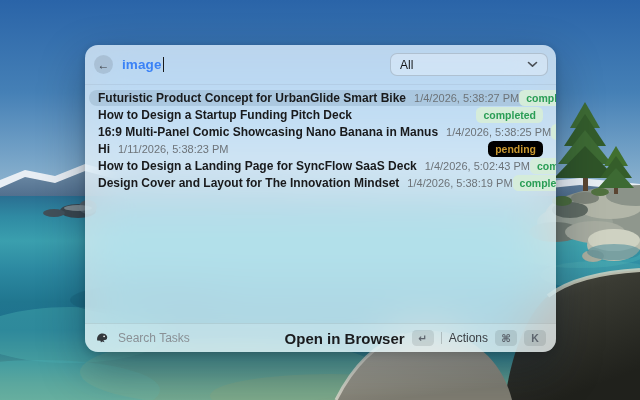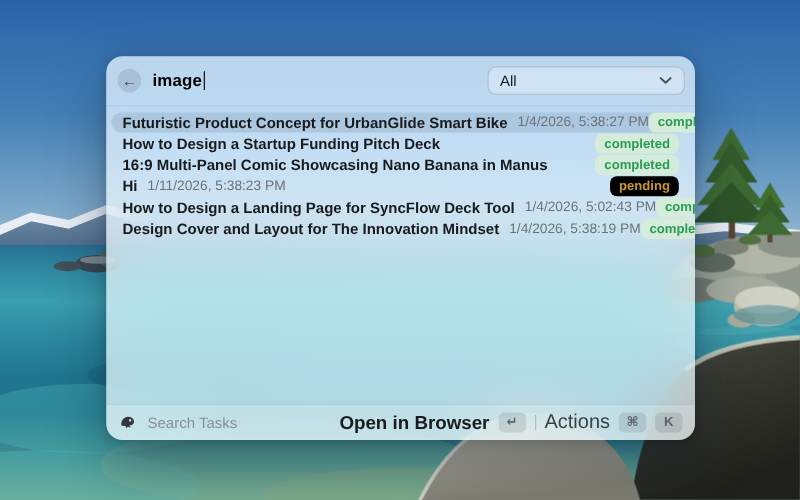--- a/index.html
+++ b/index.html
@@ -20,21 +20,21 @@
     display:flex;flex-direction:column;overflow:hidden;
   }
   .palette-header{
     height:39px;flex:none;display:flex;align-items:center;padding:0 8px 0 9px;
     border-bottom:1px solid rgba(0,0,0,0.05);
   }
   .back-btn{width:19px;height:19px;border-radius:50%;background:rgba(0,0,0,0.10);
     display:flex;align-items:center;justify-content:center;flex:none;cursor:pointer;}
   .back-btn span{font-size:12px;line-height:1;color:#3a3d41;transform:translateY(-0.5px);}
   .query-box{display:flex;align-items:center;margin-left:9px;}
-  .query-text{font-size:13.5px;font-weight:700;color:#000000;letter-spacing:0.1px;}
+  .query-text{font-size:13.5px;font-weight:700;color:#3b82f6;letter-spacing:0.1px;}
   .caret{width:1.5px;height:15px;background:#17181a;margin-left:1px;}
   .filter-dd{
     margin-left:auto;width:158px;height:23px;border-radius:7px;flex:none;
     border:1px solid rgba(60,70,80,0.22);background:rgba(255,255,255,0.30);
     display:flex;align-items:center;padding:0 9px;box-sizing:border-box;cursor:pointer;
   }
   .filter-dd .dd-label{font-size:12px;color:#17181a;text-align:right;}
   .filter-dd svg{margin-left:auto;}
 
   .task-list{flex:none;padding:5px 4px 0 4px;}
@@ -57,21 +57,21 @@
     border-top:1px solid rgba(0,0,0,0.08);background:rgba(255,255,255,0.18);
   }
   .footer-logo{display:flex;align-items:center;flex:none;}
   .footer-placeholder{font-size:12px;color:#8a9095;margin-left:9px;}
   .footer-right{margin-left:auto;display:flex;align-items:center;gap:7px;}
   .open-browser{font-size:15px;font-weight:700;color:#1a1b1d;cursor:pointer;}
   .keycap{height:16px;min-width:12px;padding:0 5px;border-radius:4.5px;
     background:rgba(20,30,30,0.11);color:#5d646d;font-size:10.5px;font-weight:600;
     display:flex;align-items:center;justify-content:center;cursor:pointer;}
   .footer-divider{width:1px;height:12px;background:rgba(0,0,0,0.18);}
-  .actions-label{font-size:16px;color:#3c4045;cursor:pointer;}
+  .actions-label{font-size:12px;color:#3c4045;cursor:pointer;}
 </style>
 </head>
 <body>
 
 <div class="stage">
 
   <svg class="wallpaper" width="640" height="400" viewBox="0 0 640 400" aria-hidden="true">
     <defs>
       <linearGradient id="sky" x1="0" y1="0" x2="0" y2="1">
         <stop offset="0" stop-color="#2a64a8"></stop>
@@ -195,29 +195,30 @@
         <span class="task-title">Futuristic Product Concept for UrbanGlide Smart Bike</span>
         <span class="task-time">1/4/2026, 5:38:27 PM</span>
         <span class="badge badge-completed">completed</span>
       </div>
       <div class="task-row">
         <span class="task-title">How to Design a Startup Funding Pitch Deck</span>
         <span class="badge badge-completed">completed</span>
       </div>
       <div class="task-row">
         <span class="task-title">16:9 Multi-Panel Comic Showcasing Nano Banana in Manus</span>
+        <span class="task-time">1/4/2026, 5:38:25 PM</span>
         <span class="badge badge-completed">completed</span>
       </div>
       <div class="task-row">
         <span class="task-title">Hi</span>
         <span class="task-time">1/11/2026, 5:38:23 PM</span>
         <span class="badge badge-pending">pending</span>
       </div>
       <div class="task-row">
-        <span class="task-title">How to Design a Landing Page for SyncFlow Deck Tool</span>
+        <span class="task-title">How to Design a Landing Page for SyncFlow SaaS Deck</span>
         <span class="task-time">1/4/2026, 5:02:43 PM</span>
         <span class="badge badge-completed">completed</span>
       </div>
       <div class="task-row">
         <span class="task-title">Design Cover and Layout for The Innovation Mindset</span>
         <span class="task-time">1/4/2026, 5:38:19 PM</span>
         <span class="badge badge-completed">completed</span>
       </div>
     </div>
 

